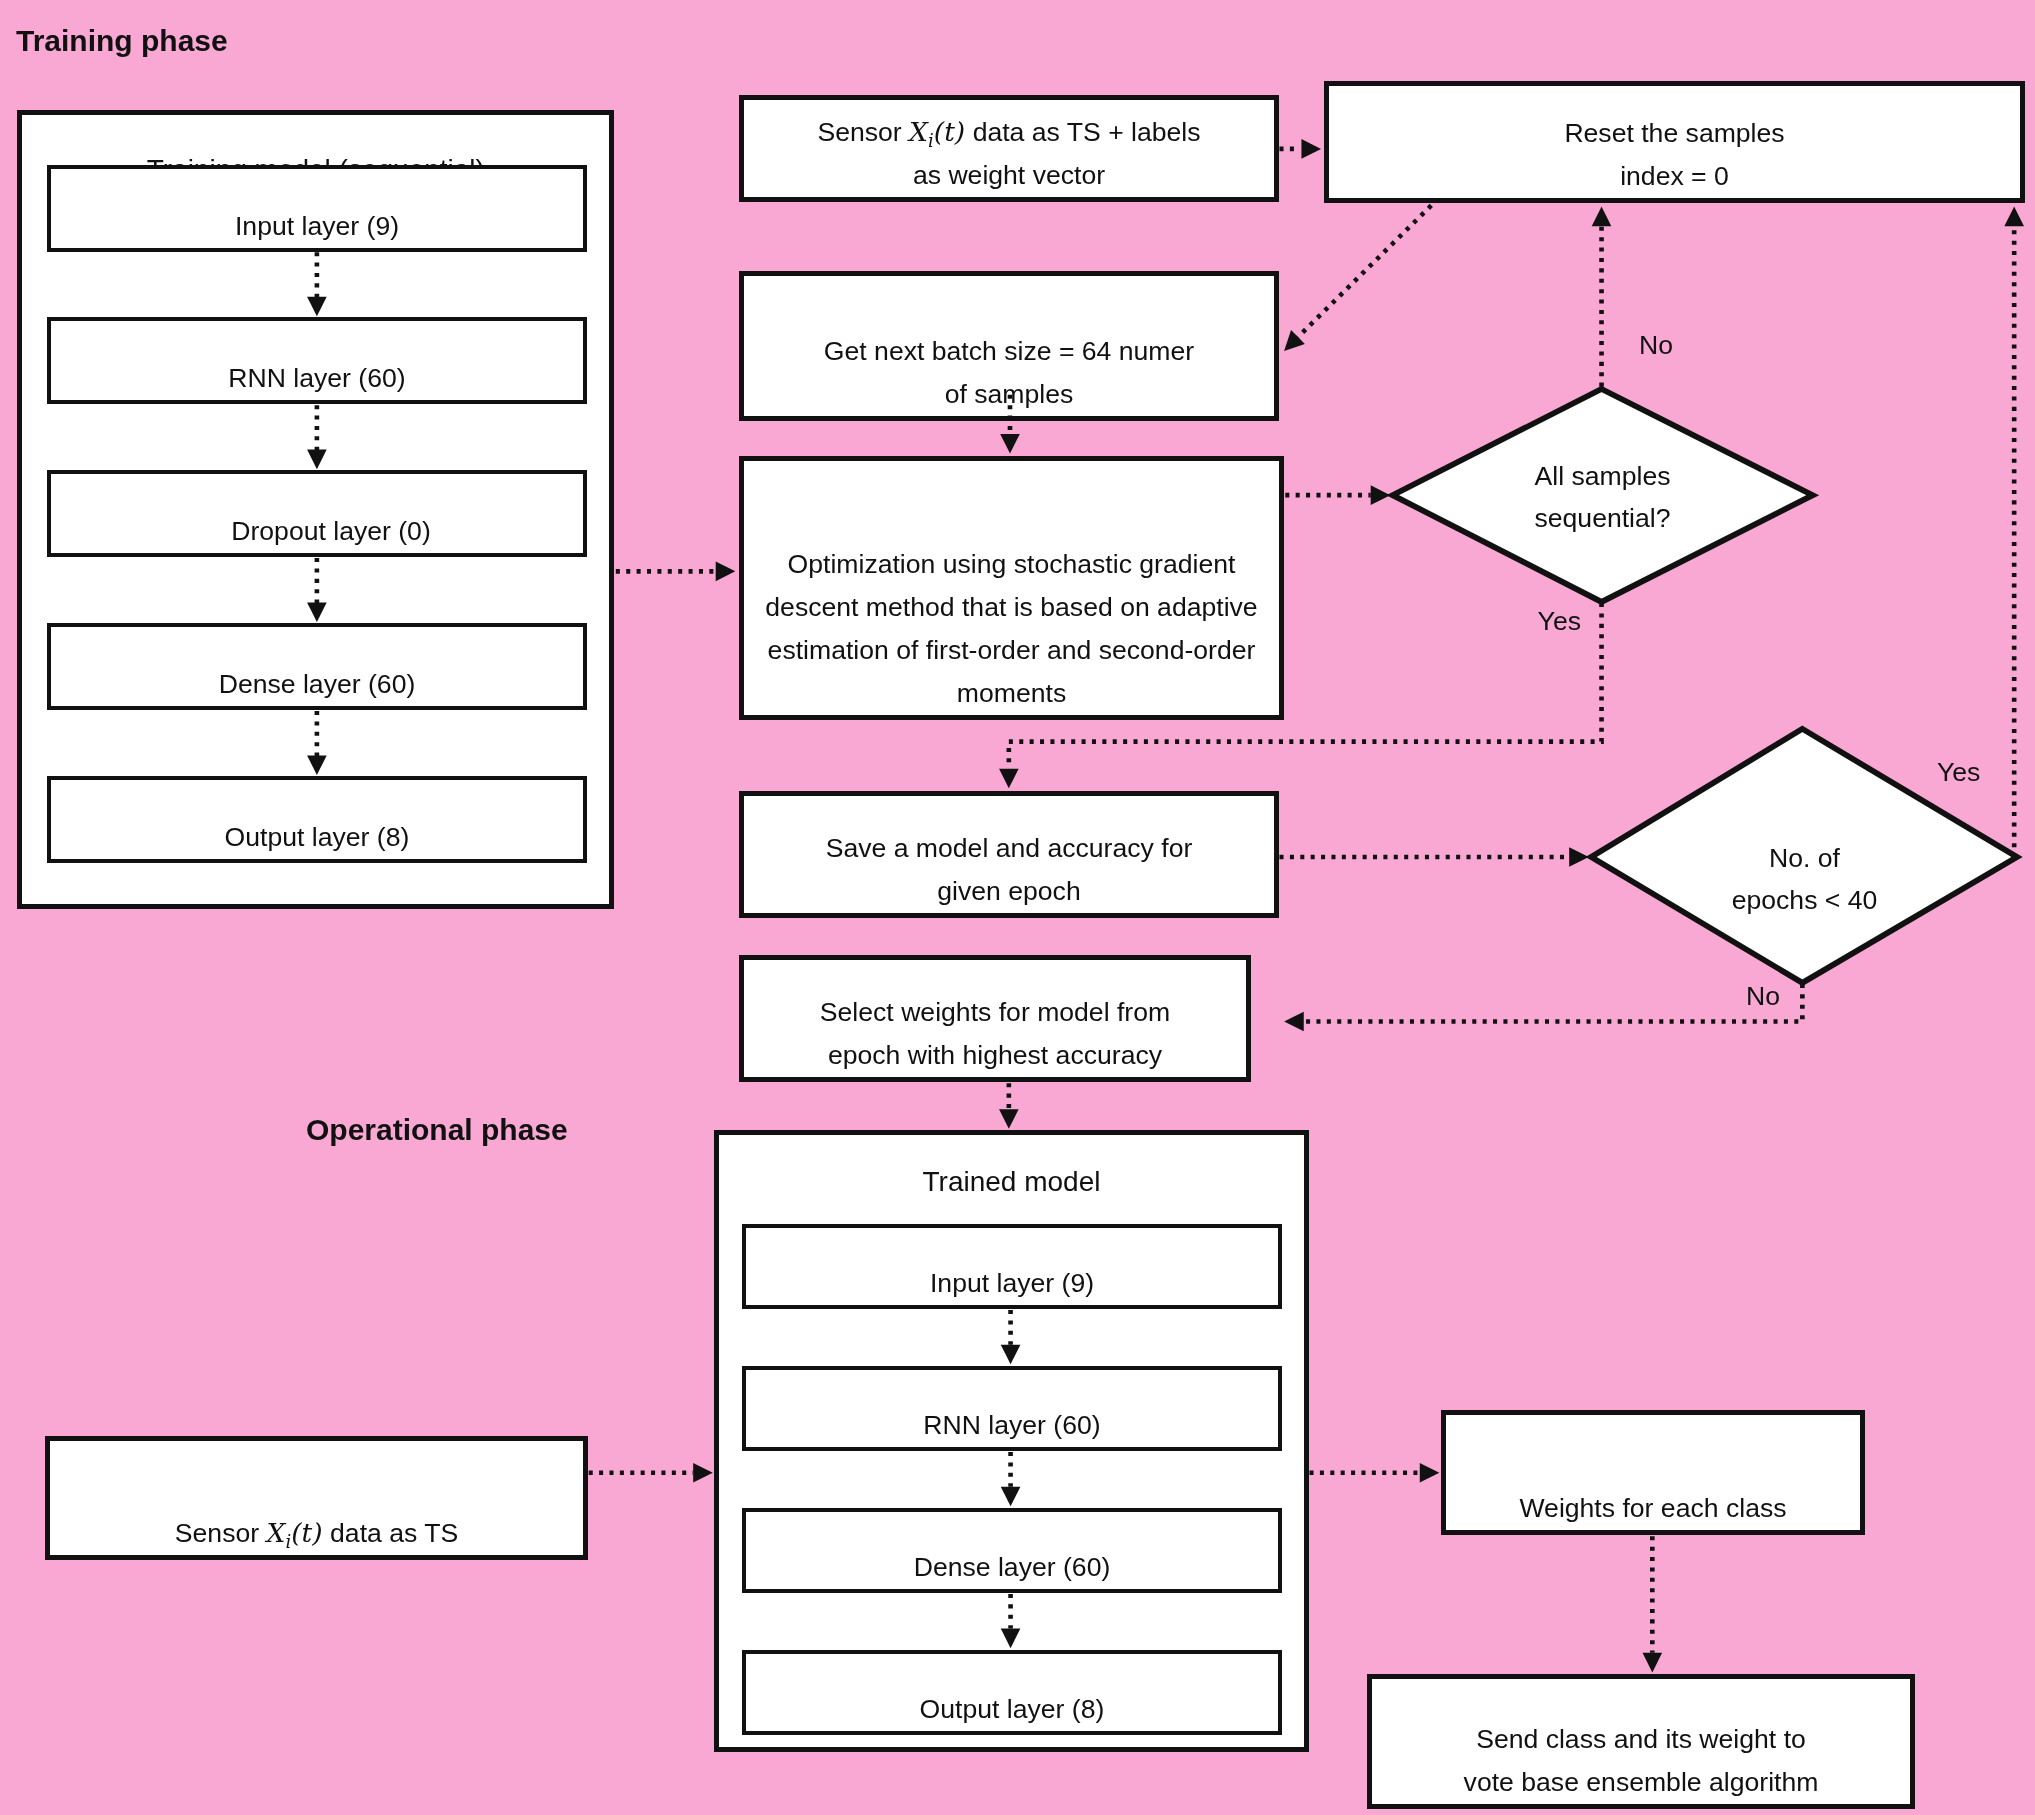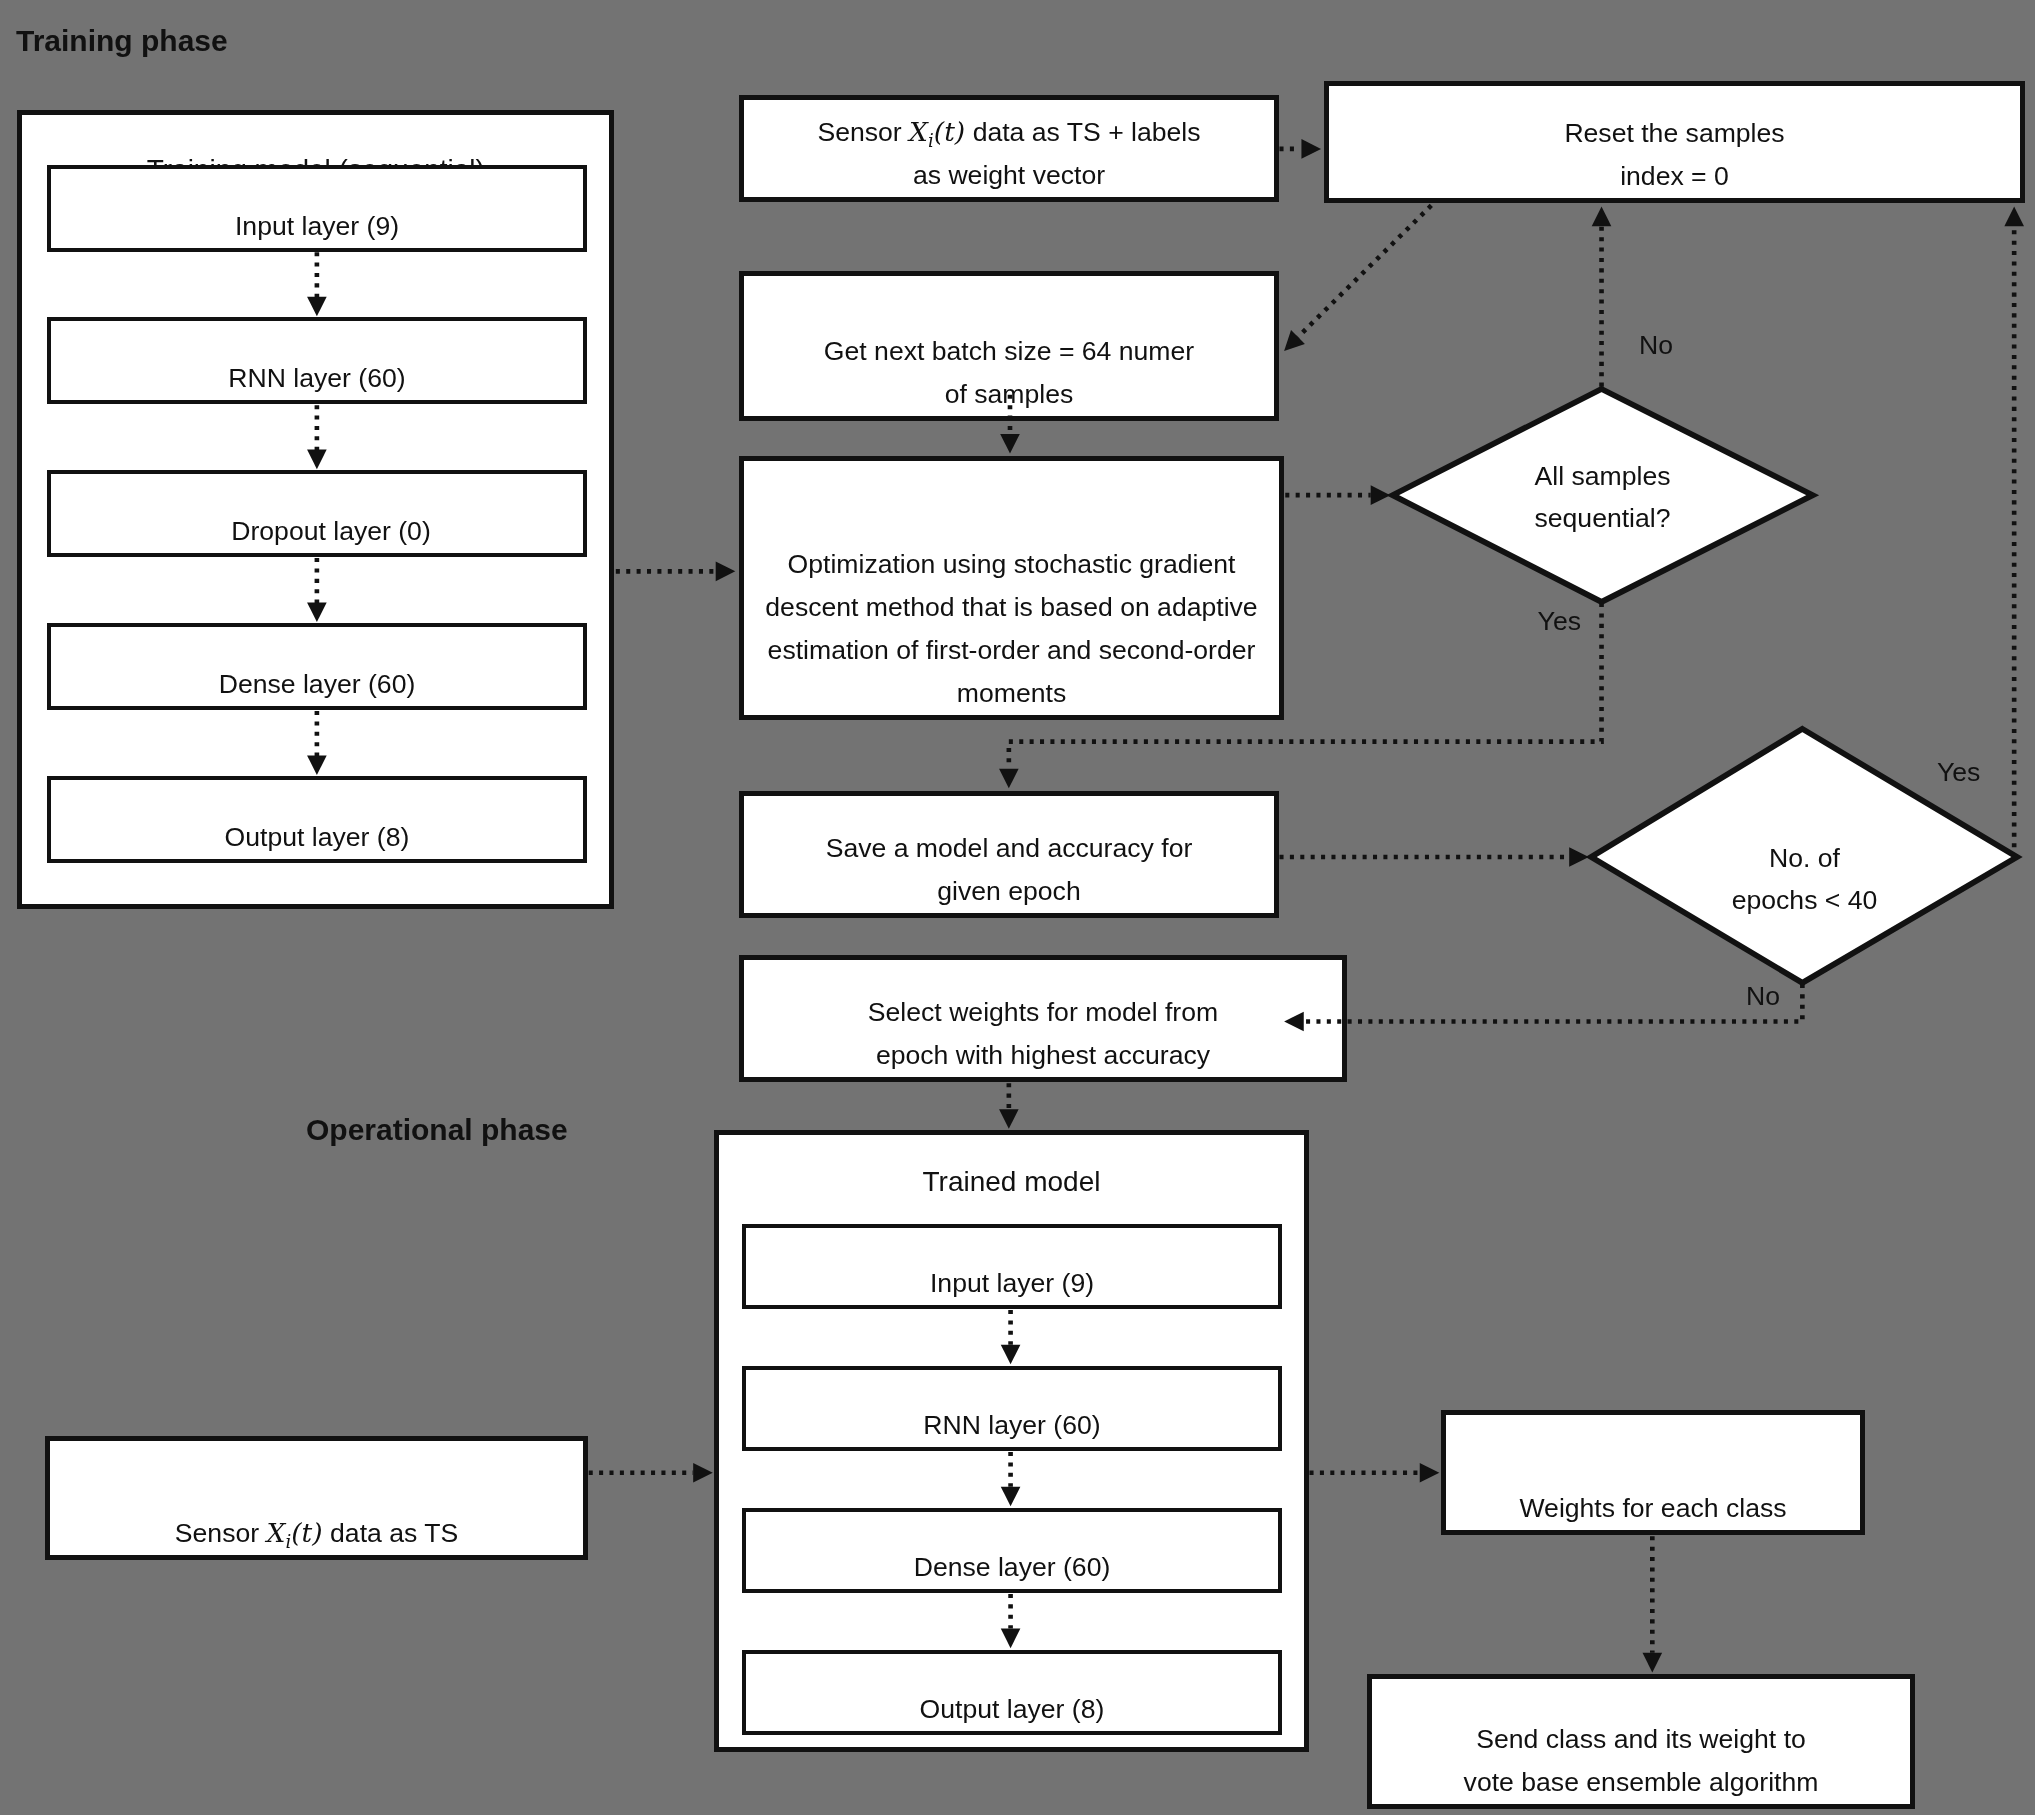--- a/index.html
+++ b/index.html
@@ -1,19 +1,19 @@
 <!DOCTYPE html>
 <html style="font-size:9.2px"><head>
 <meta charset="utf-8">
 <style>
   html,body{margin:0;padding:0;background:#ffffff;}
   #canvas{
     position:relative;
     width:2035px;height:1815px;
-    background:#737373;
+    background:#f9a8d4;
     font-family:"Liberation Sans", sans-serif;
     color:#111111;
     overflow:hidden;
   }
   .heading{
     position:absolute;
     font-size:30px;
     font-weight:bold;
     color:#111111;
     white-space:nowrap;
@@ -123,21 +123,21 @@
     <span>Optimization using stochastic gradient descent method that is based on adaptive estimation of first-order and second-order moments</span>
   </div>
 
   <div class="box" style="left:739px;top:791px;width:540px;height:127px;">
     <div>
       <span>Save a model and accuracy for</span><br>
       <span>given epoch</span>
     </div>
   </div>
 
-  <div class="box" style="left:739px;top:955px;width:608px;height:127px;">
+  <div class="box" style="left:739px;top:955px;width:512px;height:127px;">
     <div>
       <span>Select weights for model from</span><br>
       <span>epoch with highest accuracy</span>
     </div>
   </div>
 
   <div class="box" style="left:45px;top:1411px;width:543px;height:124px;margin-top:25px;">
     <div>
       <span>Sensor </span><span class="mvar"><span>X</span><sub>i</sub><span>(t)</span></span><span> data as TS</span>
     </div>

